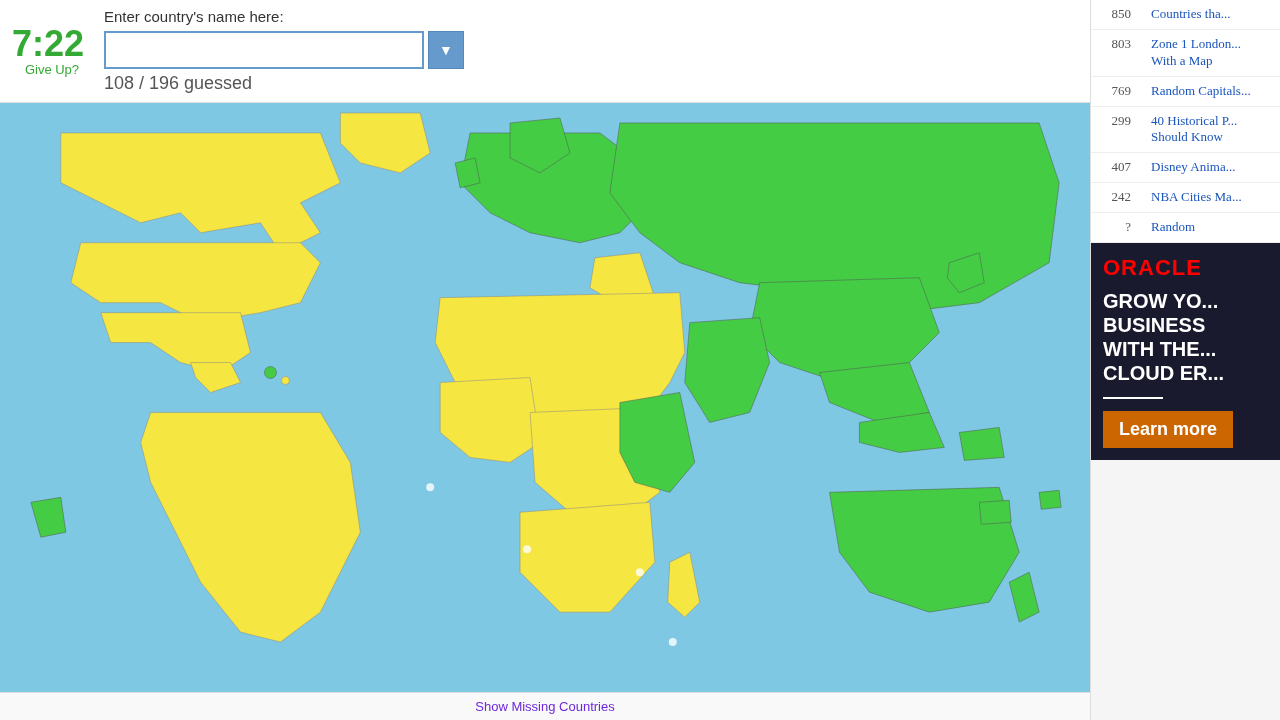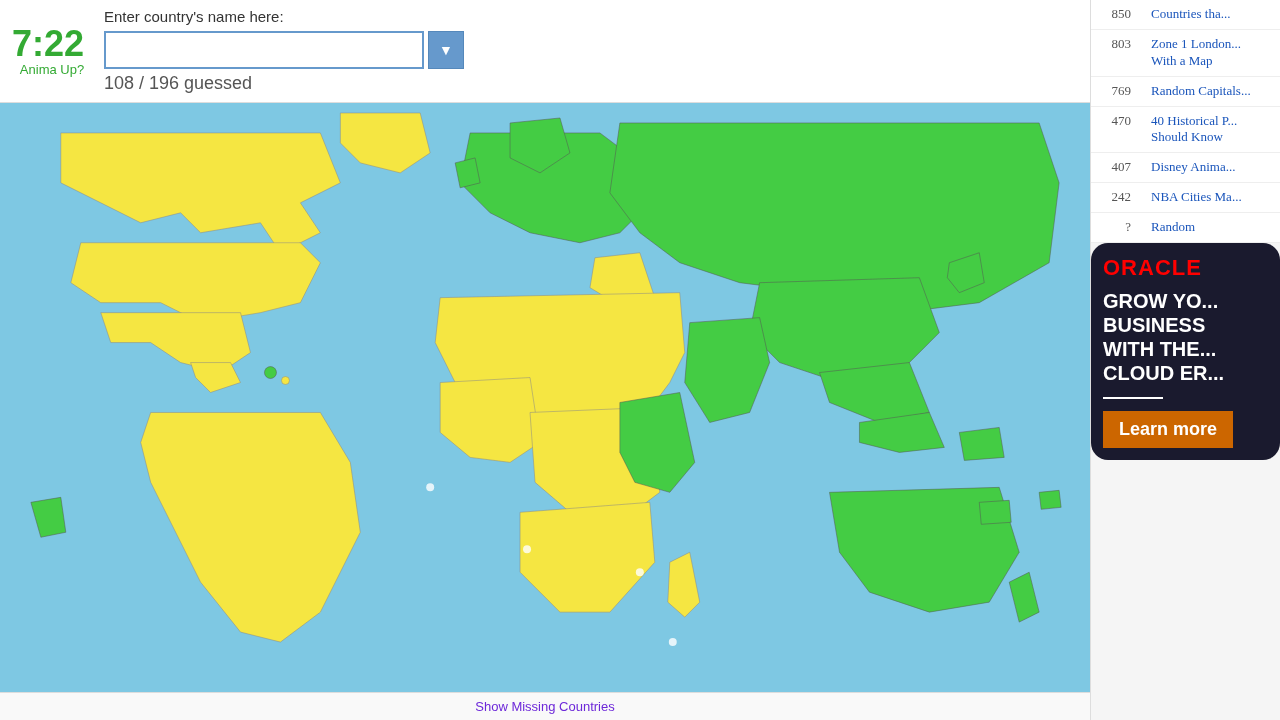--- a/index.html
+++ b/index.html
@@ -146,21 +146,20 @@
     }
 
     #ad-block {
       background: #1a1a2e;
       color: white;
       padding: 12px;
       text-align: left;
       min-height: 150px;
       position: relative;
       overflow: hidden;
-      border-radius: 17px;
     }
 
     #ad-oracle-logo {
       font-size: 22px;
       font-weight: bold;
       color: #ff0000;
       letter-spacing: 1px;
       margin-bottom: 8px;
     }
 
@@ -227,21 +226,21 @@
     .country-green { fill: #44cc44; stroke: #555; stroke-width: 0.5; }
   </style>
 </head>
 <body>
 
 <div id="main-area">
   <div id="controls">
     <div id="controls-row">
       <div id="timer-block">
         <div id="timer">7:22</div>
-        <a id="give-up">Anima Up?</a>
+        <a id="give-up">Give Up?</a>
       </div>
       <div id="input-area">
         <div id="input-label">Enter country's name here:</div>
         <div id="input-row">
           <input id="country-input" type="text" style="">
           <button id="dropdown-btn">▼</button>
         </div>
         <div id="guess-count">108 / 196 guessed</div>
       </div>
     </div>
@@ -329,21 +328,21 @@
     </div>
     <div class="quiz-item">
       <span class="quiz-count">803</span>
       <a class="quiz-link">Zone 1 London...<br>With a Map</a>
     </div>
     <div class="quiz-item">
       <span class="quiz-count">769</span>
       <a class="quiz-link">Random Capitals...</a>
     </div>
     <div class="quiz-item">
-      <span class="quiz-count">470</span>
+      <span class="quiz-count">299</span>
       <a class="quiz-link">40 Historical P...<br>Should Know</a>
     </div>
     <div class="quiz-item">
       <span class="quiz-count">407</span>
       <a class="quiz-link">Disney Anima...</a>
     </div>
     <div class="quiz-item">
       <span class="quiz-count">242</span>
       <a class="quiz-link">NBA Cities Ma...</a>
     </div>

